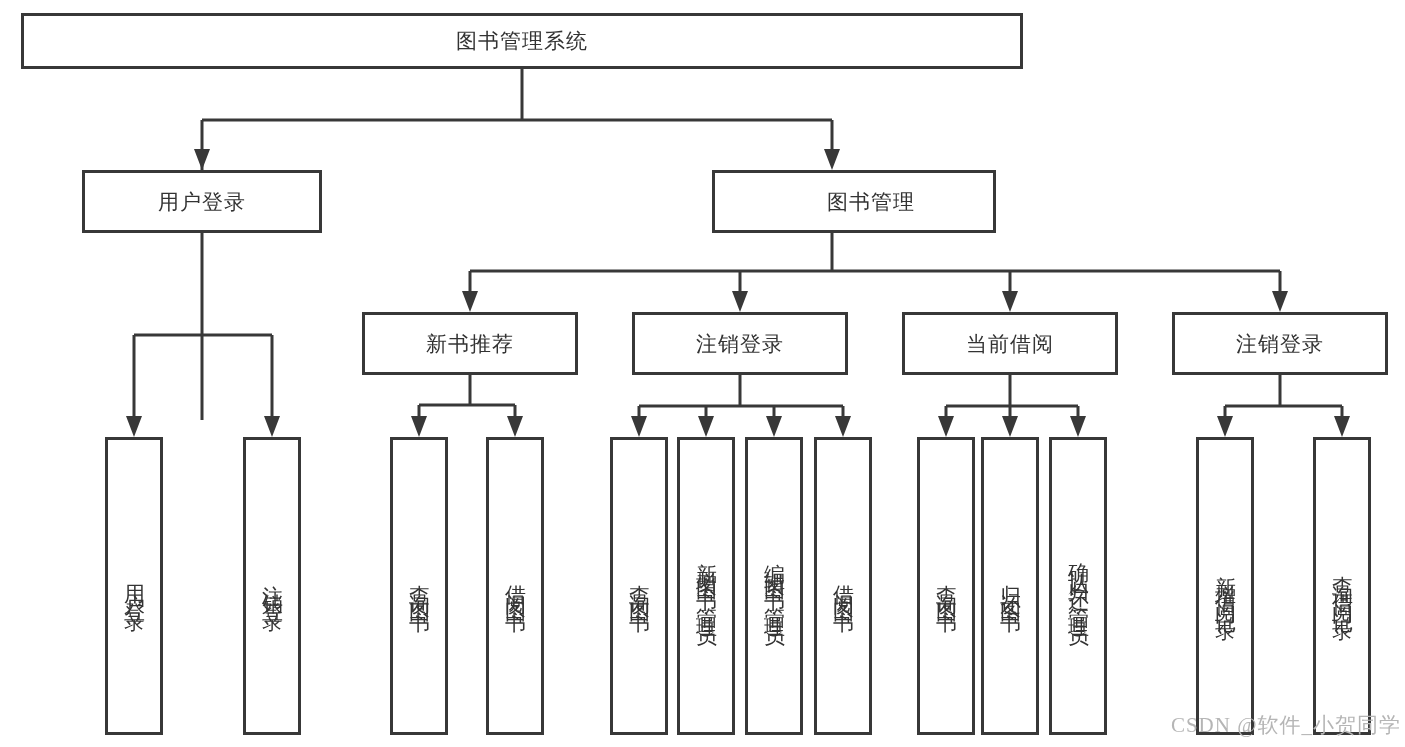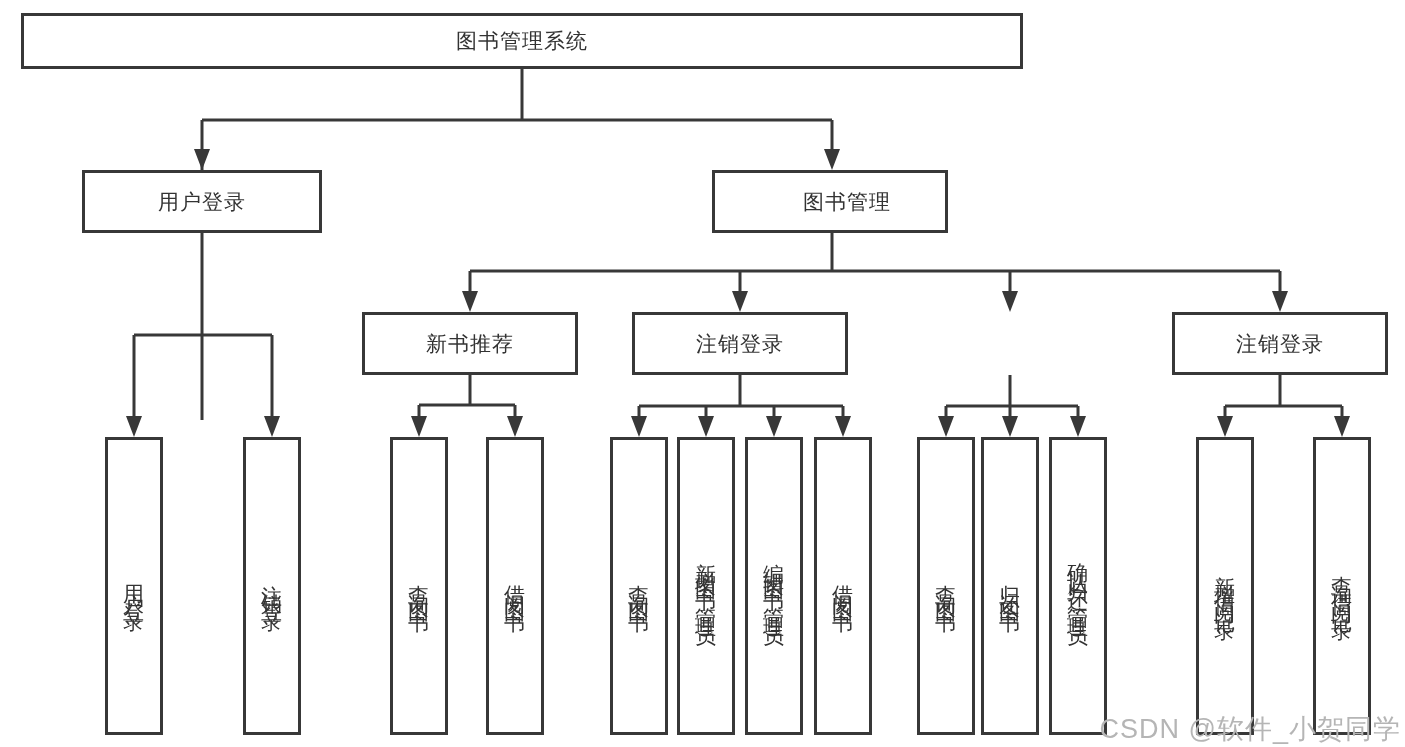--- a/index.html
+++ b/index.html
@@ -1,36 +1,36 @@
 <!DOCTYPE html>
 <html><head>
 <meta charset="utf-8">
 <style>
   html,body{margin:0;padding:0;background:#ffffff;}
   body{width:1405px;height:747px;position:relative;overflow:hidden;
        font-family:"Liberation Sans","DejaVu Sans",sans-serif;}
-  .stage{position:absolute;left:0;top:0;width:1405px;height:747px;background:#ffffff;}
+  .stage{position:absolute;left:0;top:0;width:1405px;height:747px;background:#ffffff;font-family:Liberation Serif, serif;}
   .wires{position:absolute;left:0;top:0;width:1405px;height:747px;}
   .box{position:absolute;box-sizing:border-box;border:3px solid #383838;background:#ffffff;
        display:flex;align-items:center;justify-content:center;color:#333333;}
   .hbox span{font-size:21px;letter-spacing:1px;white-space:nowrap;}
   .root{left:21px;top:13px;width:1002px;height:56px;}
   .n-login{left:82px;top:170px;width:240px;height:63px;}
-  .n-mgmt{left:712px;top:170px;width:236px;height:63px;padding-left:34px;}
+  .n-mgmt{left:712px;top:170px;width:284px;height:63px;padding-left:34px;}
   .n-l3{top:312px;width:216px;height:63px;}
   .l3-0{left:362px;} .l3-1{left:632px;} .l3-2{left:902px;} .l3-3{left:1172px;}
   .leaf{top:437px;width:58px;height:298px;}
   .lf-0{left:105px;}  .lf-1{left:243px;}
   .lf-2{left:390px;}  .lf-3{left:486px;}
   .lf-4{left:610px;}  .lf-5{left:677px;}  .lf-6{left:745px;}  .lf-7{left:814px;}
   .lf-8{left:917px;}  .lf-9{left:981px;}  .lf-10{left:1049px;}
   .lf-11{left:1196px;} .lf-12{left:1313px;}
   .vtext{writing-mode:vertical-rl;text-orientation:mixed;font-size:21px;
          letter-spacing:9px;line-height:1;white-space:nowrap;}
-  .watermark{position:absolute;right:4px;top:711px;font-size:27px;color:#b5b5b5;
+  .watermark{position:absolute;right:4px;top:711px;font-size:21px;color:#b5b5b5;
              letter-spacing:1px;white-space:nowrap;}
 </style>
 </head>
 <body>
 
 <div class="stage">
 
   <svg class="wires" width="1405" height="747" viewBox="0 0 1405 747" xmlns="http://www.w3.org/2000/svg">
     <g stroke="#383838" stroke-width="3" fill="none">
       <path d="M522,68 V120 M202,120 H832 M202,120 V420 M832,120 V153
@@ -61,20 +61,23 @@
   </div>
   <div class="box hbox n-mgmt">
     <span>图书管理</span>
   </div>
 
   <div class="box hbox n-l3 l3-0">
     <span>新书推荐</span>
   </div>
   <div class="box hbox n-l3 l3-1">
     <span>注销登录</span>
+  </div>
+  <div class="box hbox n-l3 l3-2">
+    <span>当前借阅</span>
   </div>
   <div class="box hbox n-l3 l3-3">
     <span>注销登录</span>
   </div>
 
   <div class="box leaf lf-0">
     <span class="vtext">用户登录</span>
   </div>
   <div class="box leaf lf-1">
     <span class="vtext">注销登录</span>

